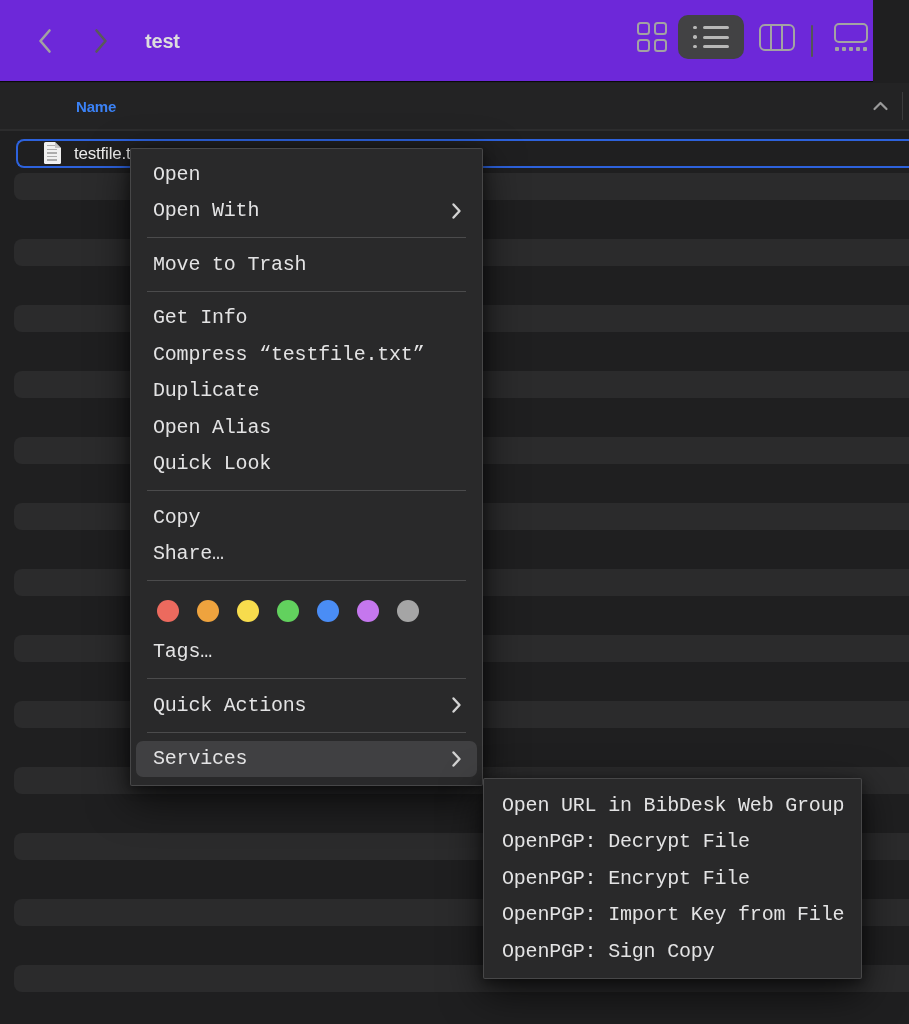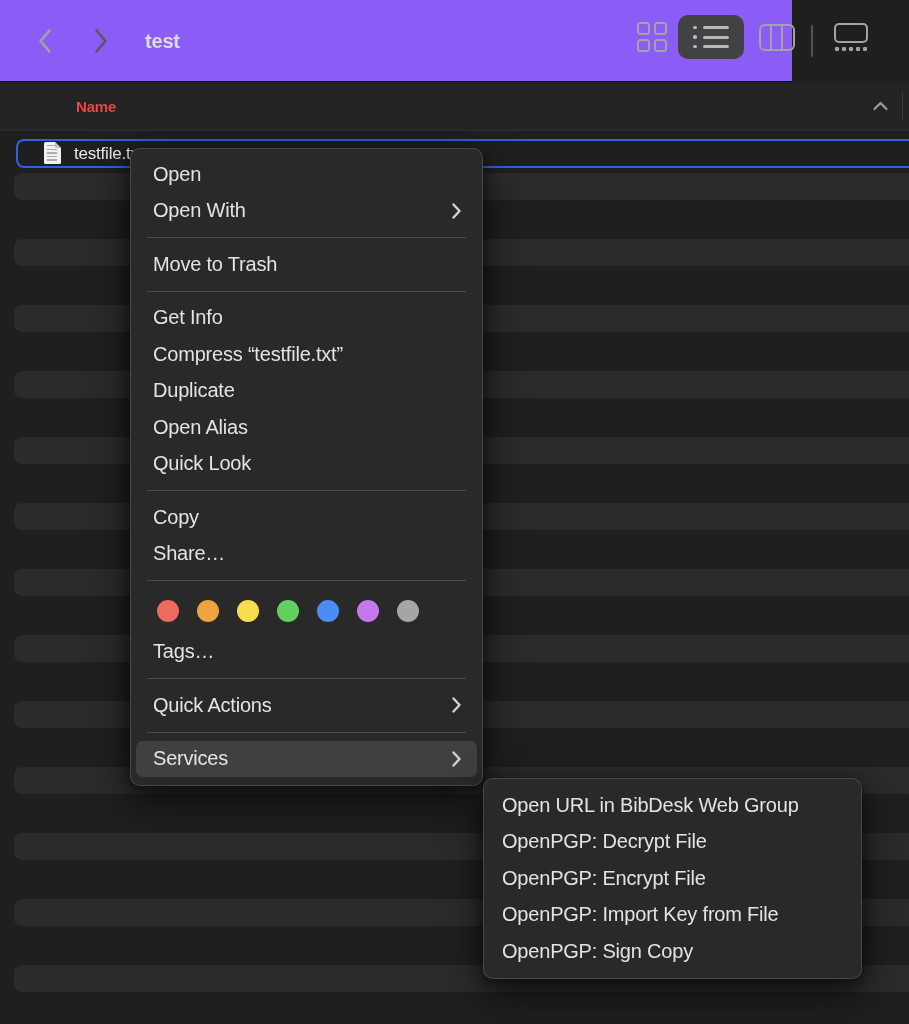--- a/index.html
+++ b/index.html
@@ -6,22 +6,22 @@
   html,body { width:909px; height:1024px; overflow:hidden; }
   body {
     font-family:"Liberation Sans", sans-serif;
     background:#1f1f20;
     position:relative;
     letter-spacing:-0.2px;
   }
 
   
   .toolbar {
-    position:absolute; top:0; left:0; width:792px; height:82px;
-    background:#8b5cf6; border-bottom:1px solid #0a0a0a;
+    position:absolute; top:0; left:0; width:873px; height:82px;
+    background:#6d28d9; border-bottom:1px solid #0a0a0a;
   }
   .nav-btn { position:absolute; top:24px; width:30px; height:34px; display:flex; align-items:center; justify-content:center; }
   .nav-back { left:30px; }
   .nav-fwd  { left:86px; }
   .win-title {
     position:absolute; left:145px; top:0; height:82px;
     display:flex; align-items:center;
     font-size:20px; font-weight:700; color:#dddddd;
   }
   .view-btn { position:absolute; top:15px; height:44px; display:flex; align-items:center; justify-content:center; }
@@ -50,21 +50,21 @@
   .icon-gallery .g-dots { display:flex; gap:2.5px; }
   .icon-gallery .g-dots i { width:4.5px; height:4.5px; background:#a3a3a3; border-radius:1px; }
 
   
   .col-header {
     position:absolute; top:83px; left:0; width:909px; height:48px;
     background:#232324; border-bottom:2px solid #2c2c2d;
   }
   .col-name {
     position:absolute; left:76px; top:0; height:46px; display:flex; align-items:center;
-    font-size:15px; font-weight:700; color:#ef4444;
+    font-size:15px; font-weight:700; color:#3b82f6;
   }
   .sort-caret { position:absolute; left:872px; top:15px; }
   .col-divider { position:absolute; left:902px; top:9px; width:1px; height:28px; background:#3c3c3d; }
 
   
   .list-area { position:absolute; top:133px; left:0; width:909px; height:891px; background:#1f1f20; }
   .rows { position:absolute; top:4px; left:0; right:0; }
   .row { position:relative; height:33px; }
   .row .stripe {
     position:absolute; left:14px; right:0; top:3px; bottom:3px;
@@ -82,23 +82,24 @@
   .doc-icon .fold { position:absolute; top:0; right:0; width:0; height:0;
     border-bottom:6px solid #c4c4c4; border-right:6px solid transparent; }
   .doc-icon .lines { position:absolute; left:3px; top:3px; width:10px; height:16px;
     background:repeating-linear-gradient(#adadad 0 1.4px, transparent 1.4px 3.6px); }
   .file-name { position:absolute; left:74px; top:0; height:33px; display:flex; align-items:center;
     font-size:17px; color:#eaeaea; }
 
   
   .menu {
     position:absolute; background:#29292a;
-    border:1px solid rgba(255,255,255,0.14); border-radius:10px;
+    border:1px solid rgba(255,255,255,0.14); border-radius:2px;
     box-shadow:0 14px 40px rgba(0,0,0,0.65), 0 3px 12px rgba(0,0,0,0.45);
     padding:7px 0 8px 0;
+    font-family:Liberation Mono, monospace;
   }
   .menu-main { left:130px; top:148px; width:353px; }
   .menu-sub  { left:483px; top:778px; width:379px; padding:8px 0; }
   .mi {
     height:36.5px; display:flex; align-items:center; justify-content:space-between;
     padding:0 20px 0 22px; font-size:20px; color:#e3e3e4; white-space:nowrap;
   }
   .menu-sub .mi { padding:0 18px; }
   .mi.hl { margin:0 5px; padding:0 15px 0 17px; background:#404042; border-radius:7px;text-align:right; }
   .msep { height:1px; background:rgba(255,255,255,0.16); margin:8px 16px; }

